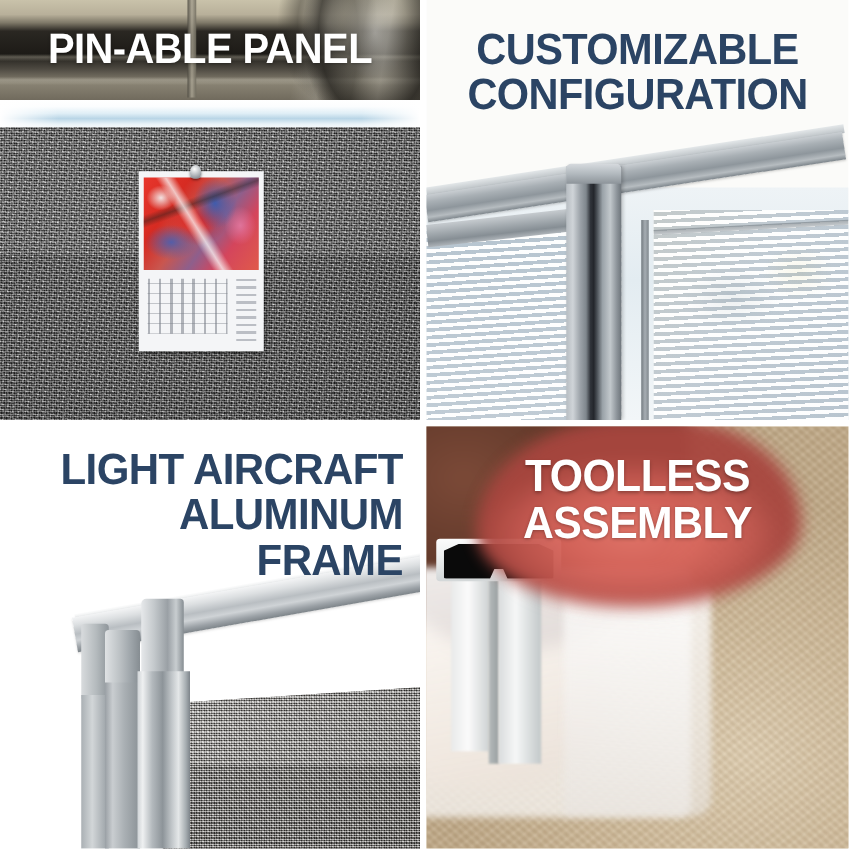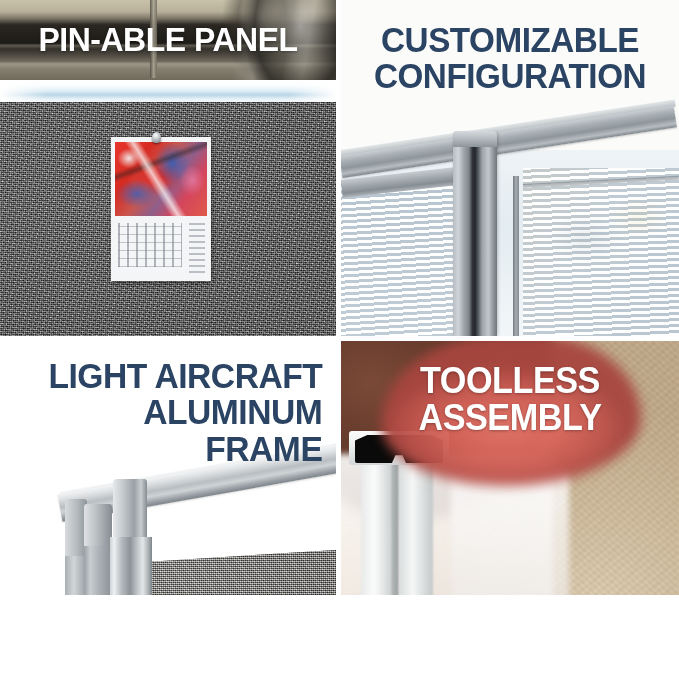--- a/index.html
+++ b/index.html
@@ -1,21 +1,21 @@
 <!DOCTYPE html>
 <html><head>
 <meta charset="utf-8">
 <title>Product Feature Grid</title>
 <style>
   html,body{margin:0;padding:0;background:#ffffff;}
   body{font-family:"Liberation Sans","DejaVu Sans",sans-serif;}
 
   .canvas{
     position:relative;
-    width:679px;height:595px;
+    width:679px;height:679px;
     background:#ffffff;
     overflow:hidden;
   }
 
   
   .quad{position:absolute;overflow:hidden;background:#fff;}
   .q-tl{left:0;   top:0;   width:336px;height:336px;}
   .q-tr{left:341px;top:0;   width:338px;height:336px;}
   .q-bl{left:0;   top:341px;width:336px;height:338px;}
   .q-br{left:341px;top:341px;width:338px;height:338px;}

